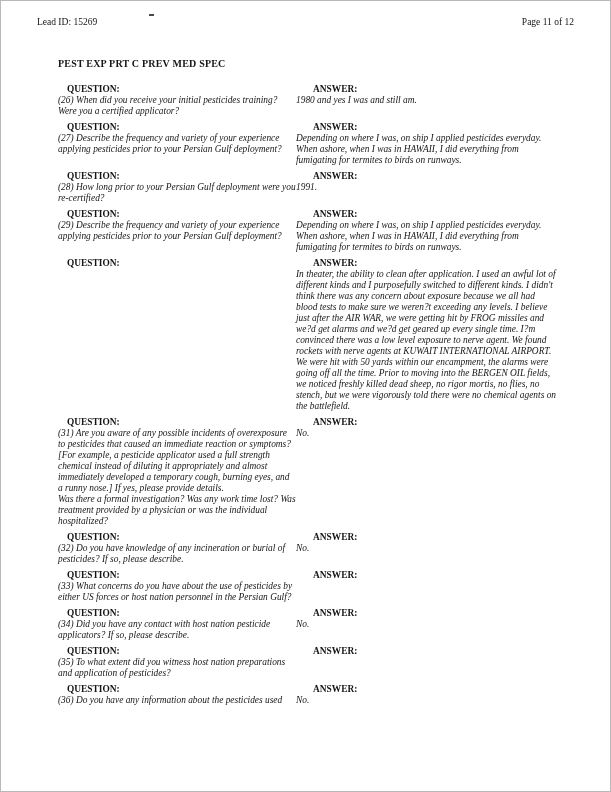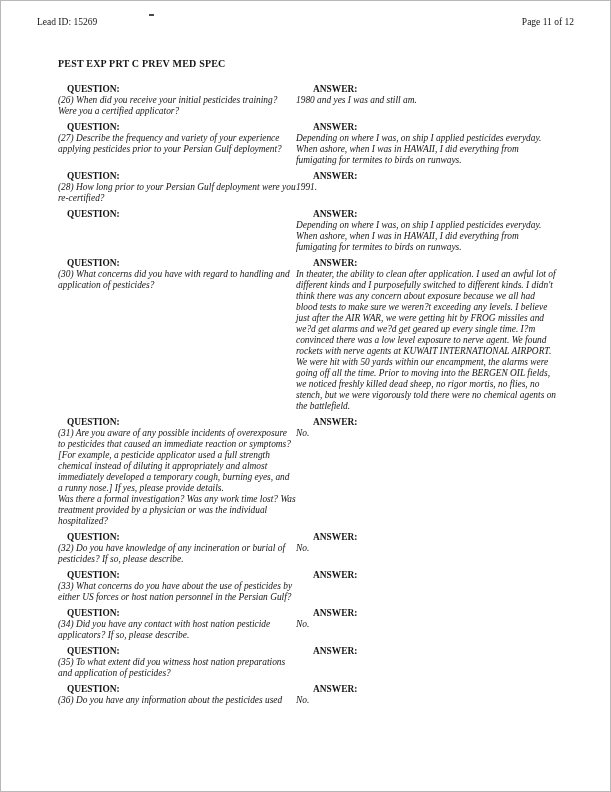--- a/index.html
+++ b/index.html
@@ -102,31 +102,31 @@
     </div>
     <div class="a-col">
       <div class="label a-label">ANSWER:</div>
       <div class="a-text">1991.</div>
     </div>
   </div>
 
   <div class="qa-row">
     <div class="q-col">
       <div class="label q-label">QUESTION:</div>
+      <div class="q-text">(29)  Describe the frequency and variety of your experience applying pesticides prior to your Persian Gulf deployment?</div>
     </div>
     <div class="a-col">
       <div class="label a-label">ANSWER:</div>
       <div class="a-text">Depending on where I was, on ship I applied pesticides everyday.  When ashore, when I was in HAWAII, I did everything from fumigating for termites to birds on runways.</div>
     </div>
   </div>
 
   <div class="qa-row">
     <div class="q-col">
       <div class="label q-label">QUESTION:</div>
-      <div class="q-text">(30)  What concerns did you have with regard to handling and application of pesticides?</div>
     </div>
     <div class="a-col">
       <div class="label a-label">ANSWER:</div>
       <div class="a-text">In theater, the ability to clean after application.  I used an awful lot of different kinds and I purposefully switched to different kinds.  I didn't think there was any concern about exposure because we all had blood tests to make sure we weren?t exceeding any levels.  I believe just after the AIR WAR, we were getting hit by FROG missiles and we?d get alarms and we?d get geared up every single time.  I?m convinced there was a low level exposure to nerve agent. We found rockets with nerve agents at KUWAIT INTERNATIONAL AIRPORT.  We were hit with 50 yards within our encampment, the alarms were going off all the time.  Prior to moving into the BERGEN OIL fields, we noticed freshly killed dead sheep, no rigor mortis, no flies, no stench, but we were vigorously told there were no chemical agents on the battlefield.</div>
     </div>
   </div>
 
   <div class="qa-row">
     <div class="q-col">
       <div class="label q-label">QUESTION:</div>

